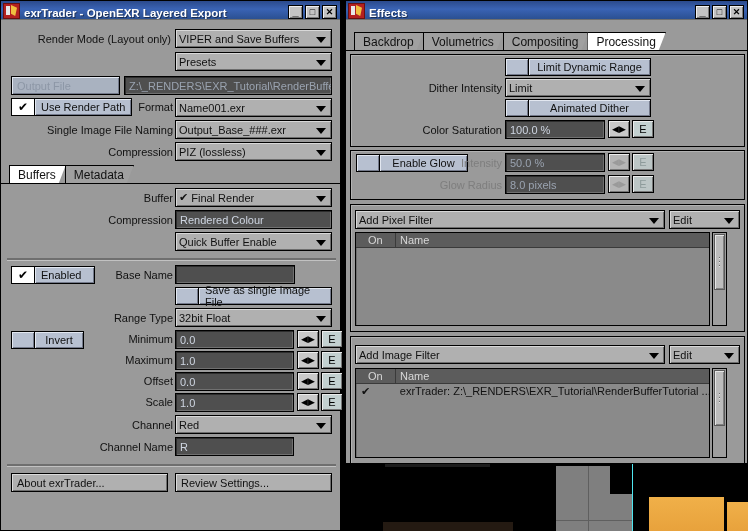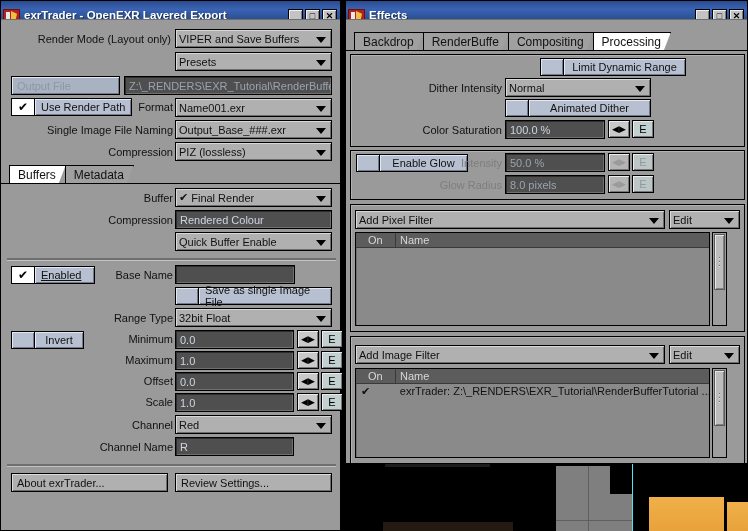--- a/index.html
+++ b/index.html
@@ -3,21 +3,21 @@
 <meta charset="utf-8">
 <style>
   html,body{margin:0;padding:0;background:#000;}
   body{width:748px;height:531px;overflow:hidden;
        font-family:"Liberation Sans",sans-serif;font-size:11px;}
   #root{position:relative;width:748px;height:531px;background:#000;}
 
   
   .win{position:absolute;background:#9a9a9a;border:1px solid #000;box-sizing:border-box;}
   .titlebar{height:18px;background:linear-gradient(to bottom,#2b4a8c 0%,#3a63b4 45%,#2b5092 100%);
-            display:flex;align-items:flex-start;padding:8px 2px;box-sizing:border-box;}
+            display:flex;align-items:flex-end;padding:0 2px;box-sizing:border-box;}
   .tb-icon{width:15px;height:14px;margin-right:4px;position:relative;flex:0 0 auto;
            background:#b32020;border:1px solid #6a1010;}
   .tb-icon::before{content:"";position:absolute;left:2px;top:2px;width:4px;height:9px;background:#e8e8e8;}
   .tb-icon::after{content:"";position:absolute;left:7px;top:1px;width:6px;height:11px;
                   background:#f0c040;clip-path:polygon(0 0,100% 25%,70% 100%,0 80%);}
   .tb-title{color:#fff;font-weight:bold;font-size:11.5px;white-space:nowrap;
             text-shadow:1px 1px 0 rgba(0,0,0,.45);flex:1 1 auto;overflow:hidden;}
   .tb-btns{display:flex;gap:2px;flex:0 0 auto;padding-right:1px;}
   .tb-btn{width:15px;height:14px;background:#c3c3c3;border:1px solid #000;
           box-shadow:inset 1px 1px 0 #efefef, inset -1px -1px 0 #7a7a7a;
@@ -201,21 +201,21 @@
         <span>Quick Buffer Enable</span>
         <i class="arr"></i>
       </div>
 
       <div class="sep" style="left:6px;top:238px;width:329px;"></div>
 
       <div style="position:absolute;left:10px;top:246px;display:flex;">
         <div class="chkbox">
             <span>✔</span>
           </div>
-        <div class="chkcap" style="width:60px;text-decoration:underline;">Enabled</div>
+        <div class="chkcap" style="width:60px;">Enabled</div>
       </div>
       <div class="lbl" style="position:absolute;left:106px;top:249px;width:66px;">Base Name</div>
       <div class="field" style="position:absolute;left:174px;top:245px;width:120px;height:19px;">
         <span></span>
       </div>
 
       <div style="position:absolute;left:174px;top:267px;display:flex;">
         <div class="chkbox empty">
             <span></span>
           </div>
@@ -323,43 +323,43 @@
       </div>
     </div>
 
     <div class="winbody">
 
       <div class="tabbar" style="left:8px;top:12px;">
         <div class="tab">
             <span>Backdrop</span>
           </div>
         <div class="tab">
-            <span>RenderBuffe</span>
+            <span>Volumetrics</span>
           </div>
         <div class="tab">
             <span>Compositing</span>
           </div>
         <div class="tab active">
             <span>Processing</span>
           </div>
       </div>
       <div class="tabline" style="left:0;top:30px;width:403px;"></div>
 
       <div class="group" style="left:4px;top:34px;width:395px;height:93px;"></div>
 
-      <div style="position:absolute;left:159px;top:38px;display:flex;margin-left:35px;">
+      <div style="position:absolute;left:159px;top:38px;display:flex;">
         <div class="chkbox empty">
             <span></span>
           </div>
         <div class="chkcap" style="width:122px;justify-content:center;">Limit Dynamic Range</div>
       </div>
 
       <div class="lbl" style="position:absolute;left:60px;top:62px;width:96px;">Dither Intensity</div>
       <div class="drop" style="position:absolute;left:159px;top:58px;width:146px;height:19px;">
-        <span>Normal</span>
+        <span>Limit</span>
         <i class="arr"></i>
       </div>
 
       <div style="position:absolute;left:159px;top:79px;display:flex;">
         <div class="chkbox empty">
             <span></span>
           </div>
         <div class="chkcap" style="width:122px;justify-content:center;">Animated Dither</div>
       </div>
 

